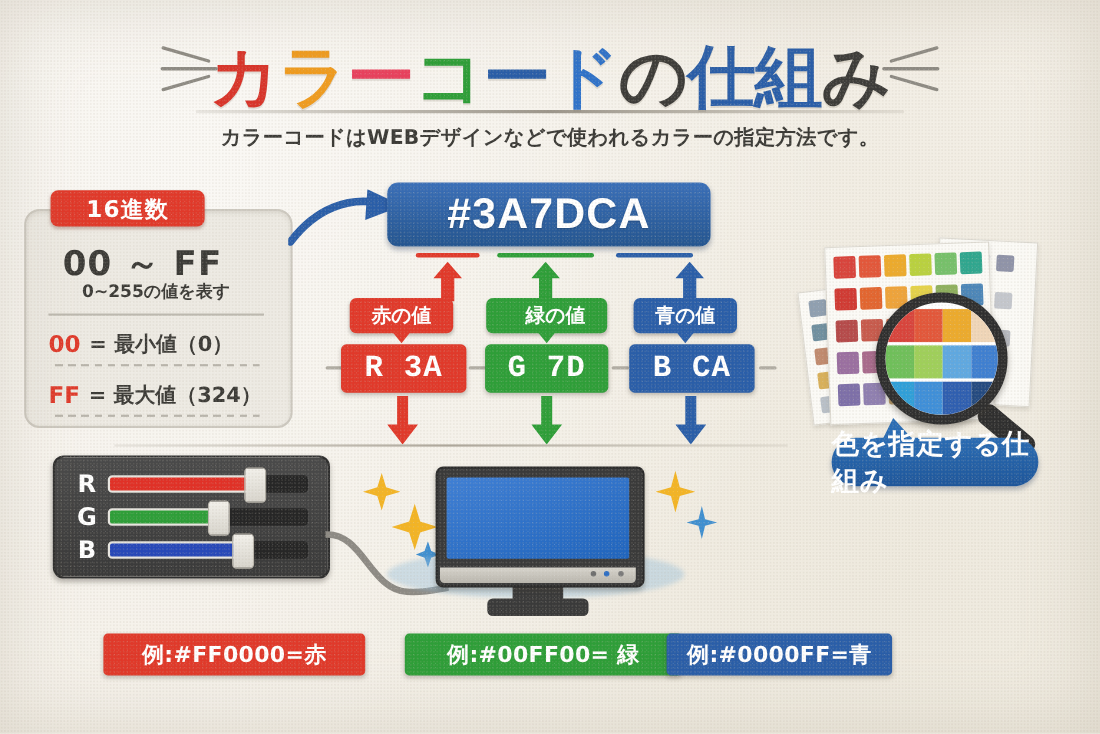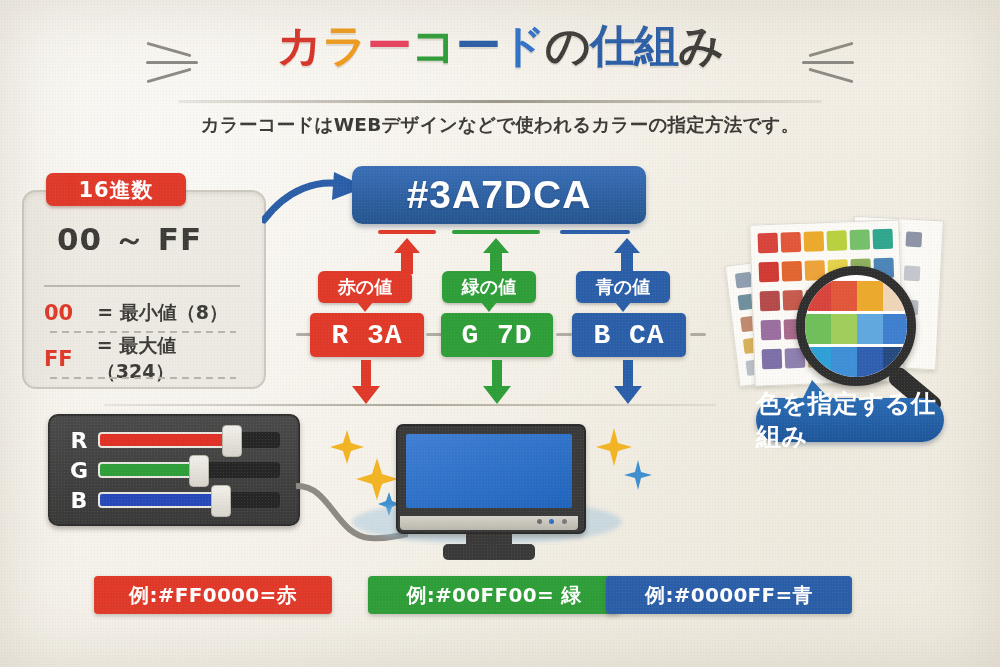--- a/index.html
+++ b/index.html
@@ -22,24 +22,25 @@
     background-size:3px 3px, 4px 4px;
     background-position:0 0, 2px 1px;}
   #vignette{position:absolute;inset:0;pointer-events:none;
     box-shadow:inset 0 0 70px rgba(160,150,130,.28);}
 
   .abs{position:absolute;}
 
   
   #title{left:0;right:0;top:24px;text-align:center;}
   #title .t{
-    display:inline-block;font-size:45px;line-height:1;font-weight:bold;
+    display:inline-block;font-size:62px;line-height:1;font-weight:bold;
     letter-spacing:-1px;
-    font-family:Liberation Serif, serif;
+    font-family:Liberation Sans, sans-serif;
     text-shadow:0 2px 0 rgba(120,110,95,.18);
+    margin-top:16px;
   }
   #title .t span{display:inline-block;}
   .tl-lines,.tr-lines{position:absolute;top:46px;width:58px;height:34px;}
   .tl-lines{left:146px;}
   .tr-lines{right:146px;}
   .tl-lines i,.tr-lines i{position:absolute;display:block;height:3px;border-radius:2px;background:#8d8a83;}
   .tl-lines i:nth-child(1){width:46px;left:0;top:2px;transform:rotate(16deg);}
   .tl-lines i:nth-child(2){width:52px;left:0;top:15px;transform:rotate(0deg);}
   .tl-lines i:nth-child(3){width:46px;left:0;top:28px;transform:rotate(-16deg);}
   .tr-lines i:nth-child(1){width:46px;right:0;top:2px;transform:rotate(-16deg);}
@@ -63,21 +64,21 @@
   #hex-range{left:22px;top:219px;width:240px;color:#3c3b37;
     font-size:31px;font-weight:bold;letter-spacing:1px;
     font-family:"DejaVu Sans","Liberation Sans",sans-serif;padding-left:35px;}
   #hex-note{left:22px;top:255px;width:240px;text-align:center;color:#3c3b37;
     font-size:15.5px;font-weight:bold;
     font-family:"DejaVu Sans","Liberation Sans",sans-serif;}
   #hex-div{left:44px;top:285px;width:196px;height:2px;background:#bdb9b0;}
   .hex-row{left:44px;width:198px;height:30px;display:flex;align-items:center;
     font-size:19px;font-weight:bold;color:#3c3b37;
     font-family:"DejaVu Sans","Liberation Sans",sans-serif;}
-  .hex-row .k{color:#e0392a;margin-right:24px;font-size:21px;text-align:right;}
+  .hex-row .k{color:#e0392a;margin-right:8px;font-size:21px;text-align:right;}
   #hex-row-min{top:298px;}
   #hex-row-max{top:344px;}
   .hex-underline{left:50px;width:186px;height:2px;
     background:repeating-linear-gradient(90deg,#b8b4ab 0 7px,transparent 7px 12px);}
   #hex-u1{top:331px;}
   #hex-u2{top:377px;}
 
   
   #curve-arrow{left:262px;top:172px;width:106px;height:58px;}
 
@@ -99,21 +100,21 @@
 
   
   .callout{height:32px;border-radius:6px;display:flex;align-items:center;justify-content:center;
     color:#fff;font-size:18px;font-weight:bold;top:271px;
     font-family:"DejaVu Sans","Liberation Sans",sans-serif;
     box-shadow:0 2px 3px rgba(70,60,50,.28);}
   .callout:after{content:"";position:absolute;left:50%;margin-left:-8px;bottom:-9px;
     width:0;height:0;border-left:8px solid transparent;border-right:8px solid transparent;}
   #callout-r{left:318px;width:94px;background:#e0392a;}
   #callout-r:after{border-top:10px solid #e0392a;}
-  #callout-g{left:442px;width:94px;background:#2e9e38;}
+  #callout-g{left:442px;width:94px;background:#2e9e38;padding-left:16px;}
   #callout-g:after{border-top:10px solid #2e9e38;}
   #callout-b{left:576px;width:94px;background:#2a5ea8;}
   #callout-b:after{border-top:10px solid #2a5ea8;}
 
   
   .chip{height:44px;border-radius:5px;display:flex;align-items:center;justify-content:center;
     color:#fff;font-size:28px;font-weight:bold;top:313px;letter-spacing:1px;
     font-family:Liberation Mono, monospace;
     box-shadow:0 2px 4px rgba(70,60,50,.3);}
   #chip-r{left:310px;width:114px;background:#e0392a;}
@@ -190,21 +191,21 @@
     border-left:12px solid transparent;border-right:22px solid transparent;
     border-bottom:24px solid #2a6cb4;}
 
   
   .ex{height:38px;border-radius:4px;top:576px;display:flex;align-items:center;justify-content:center;
     color:#fff;font-size:20px;font-weight:bold;letter-spacing:.3px;
     font-family:"DejaVu Sans","Liberation Sans",sans-serif;
     box-shadow:0 2px 4px rgba(70,60,50,.28);}
   #ex-r{left:94px;width:238px;background:#e0392a;}
   #ex-g{left:368px;width:252px;background:#2e9e38;}
-  #ex-b{left:606px;width:246px;background:#2a5ea8;}
+  #ex-b{left:606px;width:205px;background:#2a5ea8;}
 </style>
 </head>
 <body>
 
 <div id="stage">
 
   <div class="abs" id="title">
     <div class="t" id="title-chars"><span style="color: rgb(216, 52, 42);">カ</span><span style="color: rgb(239, 155, 30);">ラ</span><span style="color: rgb(232, 65, 94);">ー</span><span style="color: rgb(46, 158, 56);">コ</span><span style="color: rgb(42, 94, 168);">ー</span><span style="color: rgb(47, 114, 201);">ド</span><span style="color: rgb(61, 60, 57);">の</span><span style="color: rgb(42, 94, 168);">仕</span><span style="color: rgb(42, 94, 168);">組</span><span style="color: rgb(61, 60, 57);">み</span></div>
   </div>
   <div class="tl-lines">
@@ -216,24 +217,25 @@
       <i></i>
       <i></i>
       <i></i>
     </div>
   <div class="abs" id="title-rule"></div>
   <div class="abs" id="subtitle">カラーコードはWEBデザインなどで使われるカラーの指定方法です。</div>
 
   <div class="abs" id="hex-panel"></div>
   <div class="abs" id="hex-badge">16進数</div>
   <div class="abs" id="hex-range">00 ～ FF</div>
+  <div class="abs" id="hex-note">0~255の値を表す</div>
   <div class="abs" id="hex-div"></div>
   <div class="abs hex-row" id="hex-row-min">
     <span class="k">00</span>
-    <span>= 最小値（8）</span>
+    <span>= 最小値（0）</span>
   </div>
   <div class="abs hex-underline" id="hex-u1"></div>
   <div class="abs hex-row" id="hex-row-max">
     <span class="k">FF</span>
     <span>= 最大値（324）</span>
   </div>
   <div class="abs hex-underline" id="hex-u2"></div>
 
   <svg class="abs" id="curve-arrow" viewBox="0 0 106 58">
     <path d="M2 48 C26 16, 56 8, 80 12" stroke="#2a5ea8" stroke-width="7" fill="none" stroke-linecap="round"></path>

